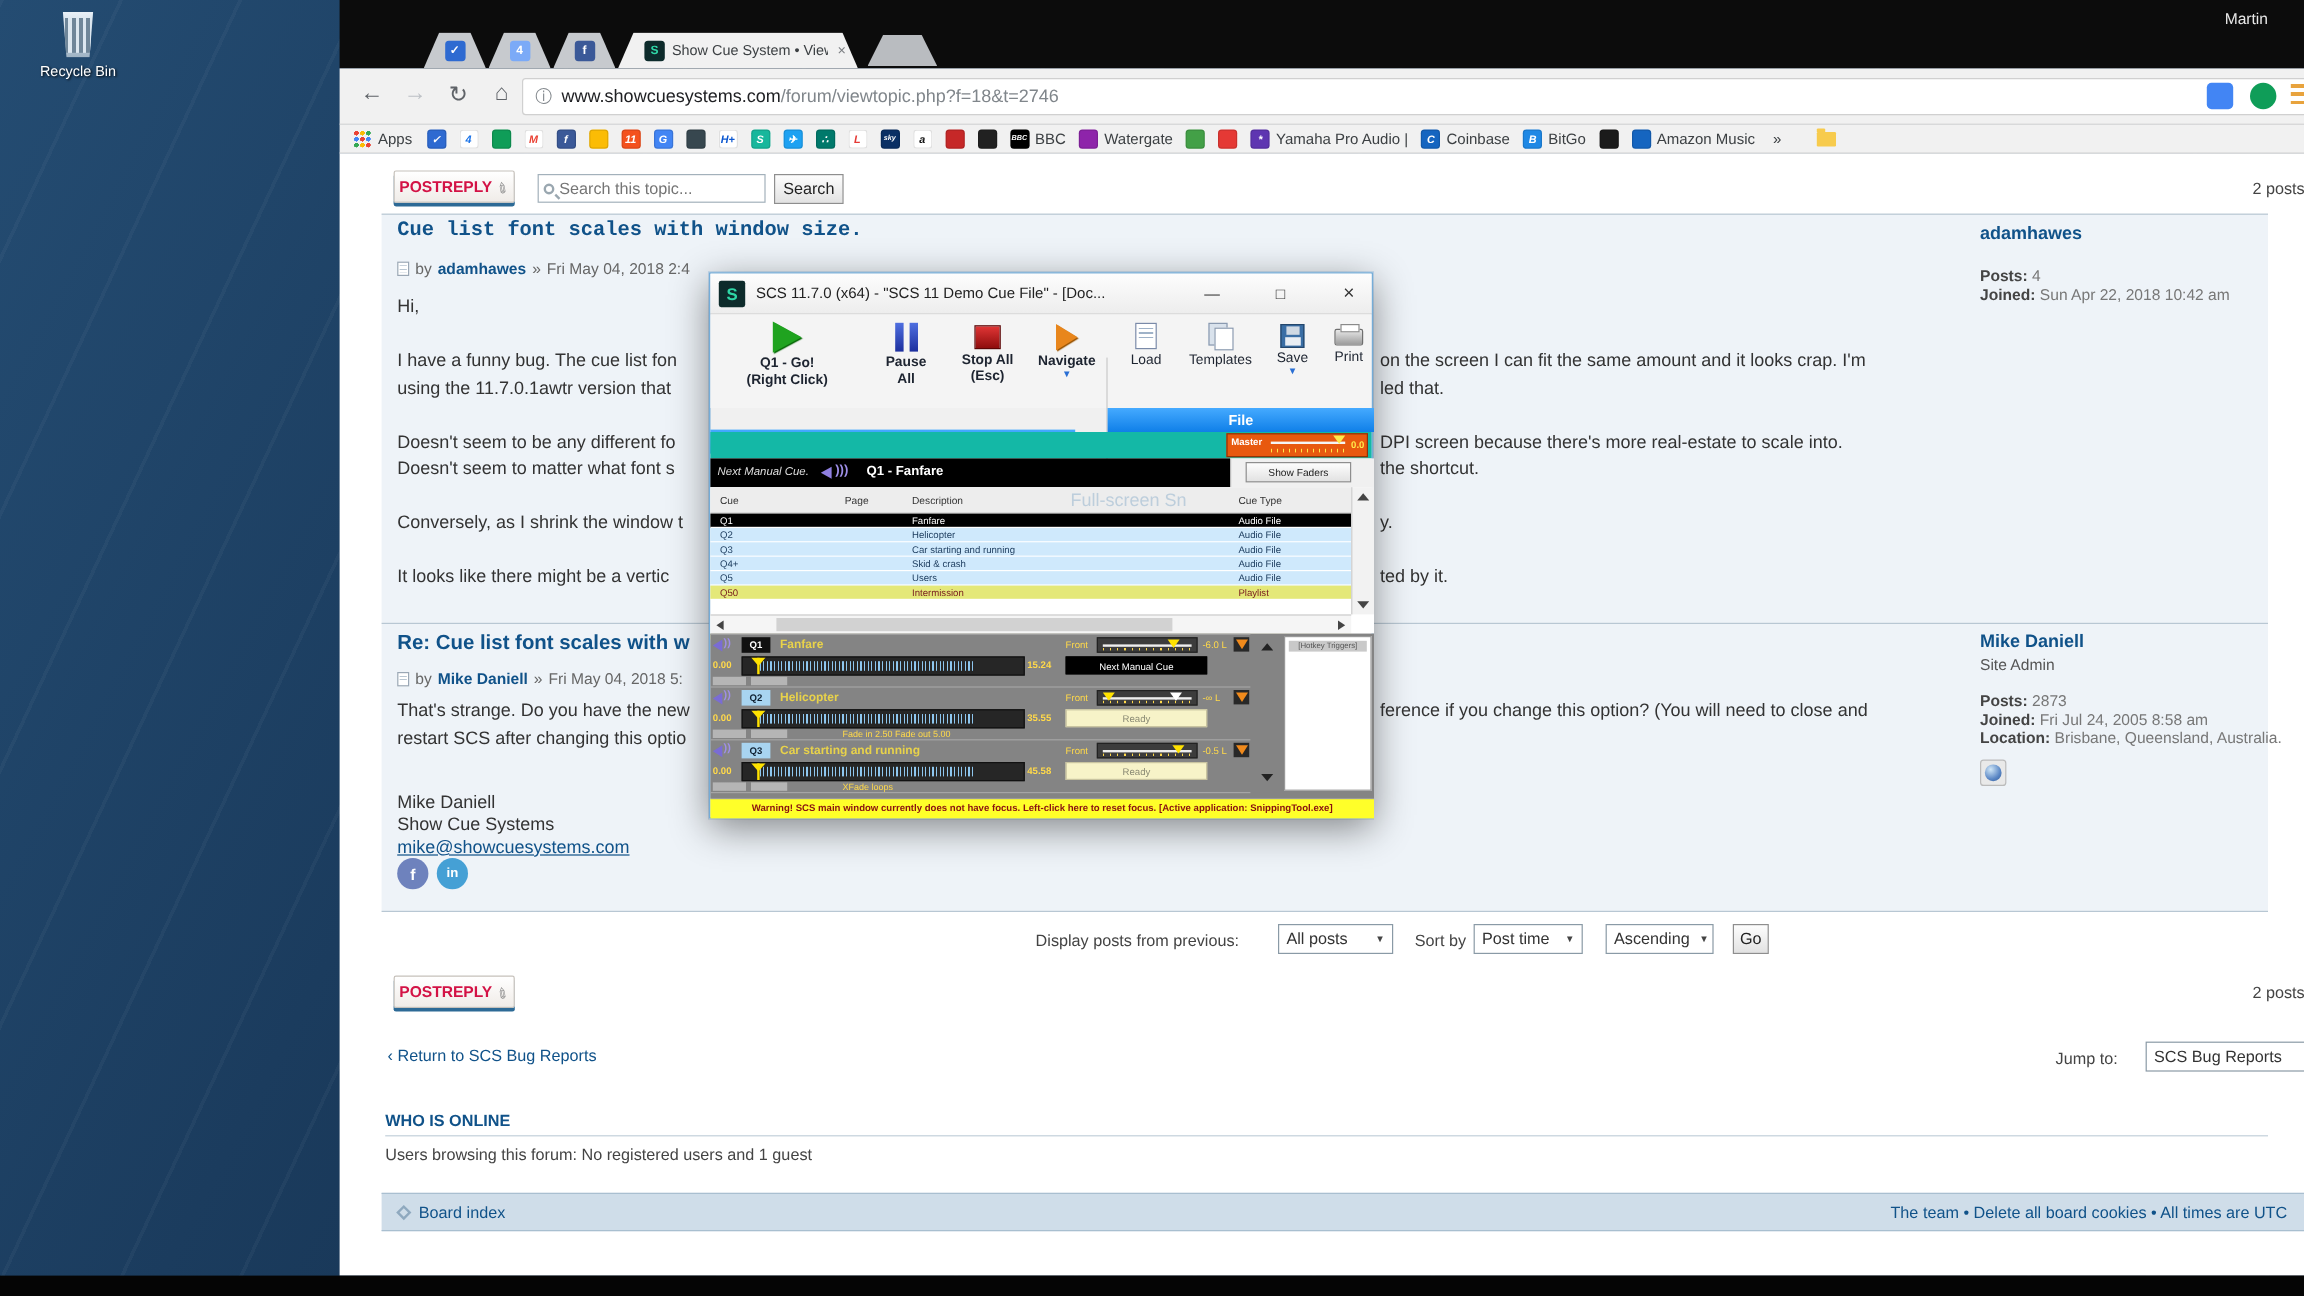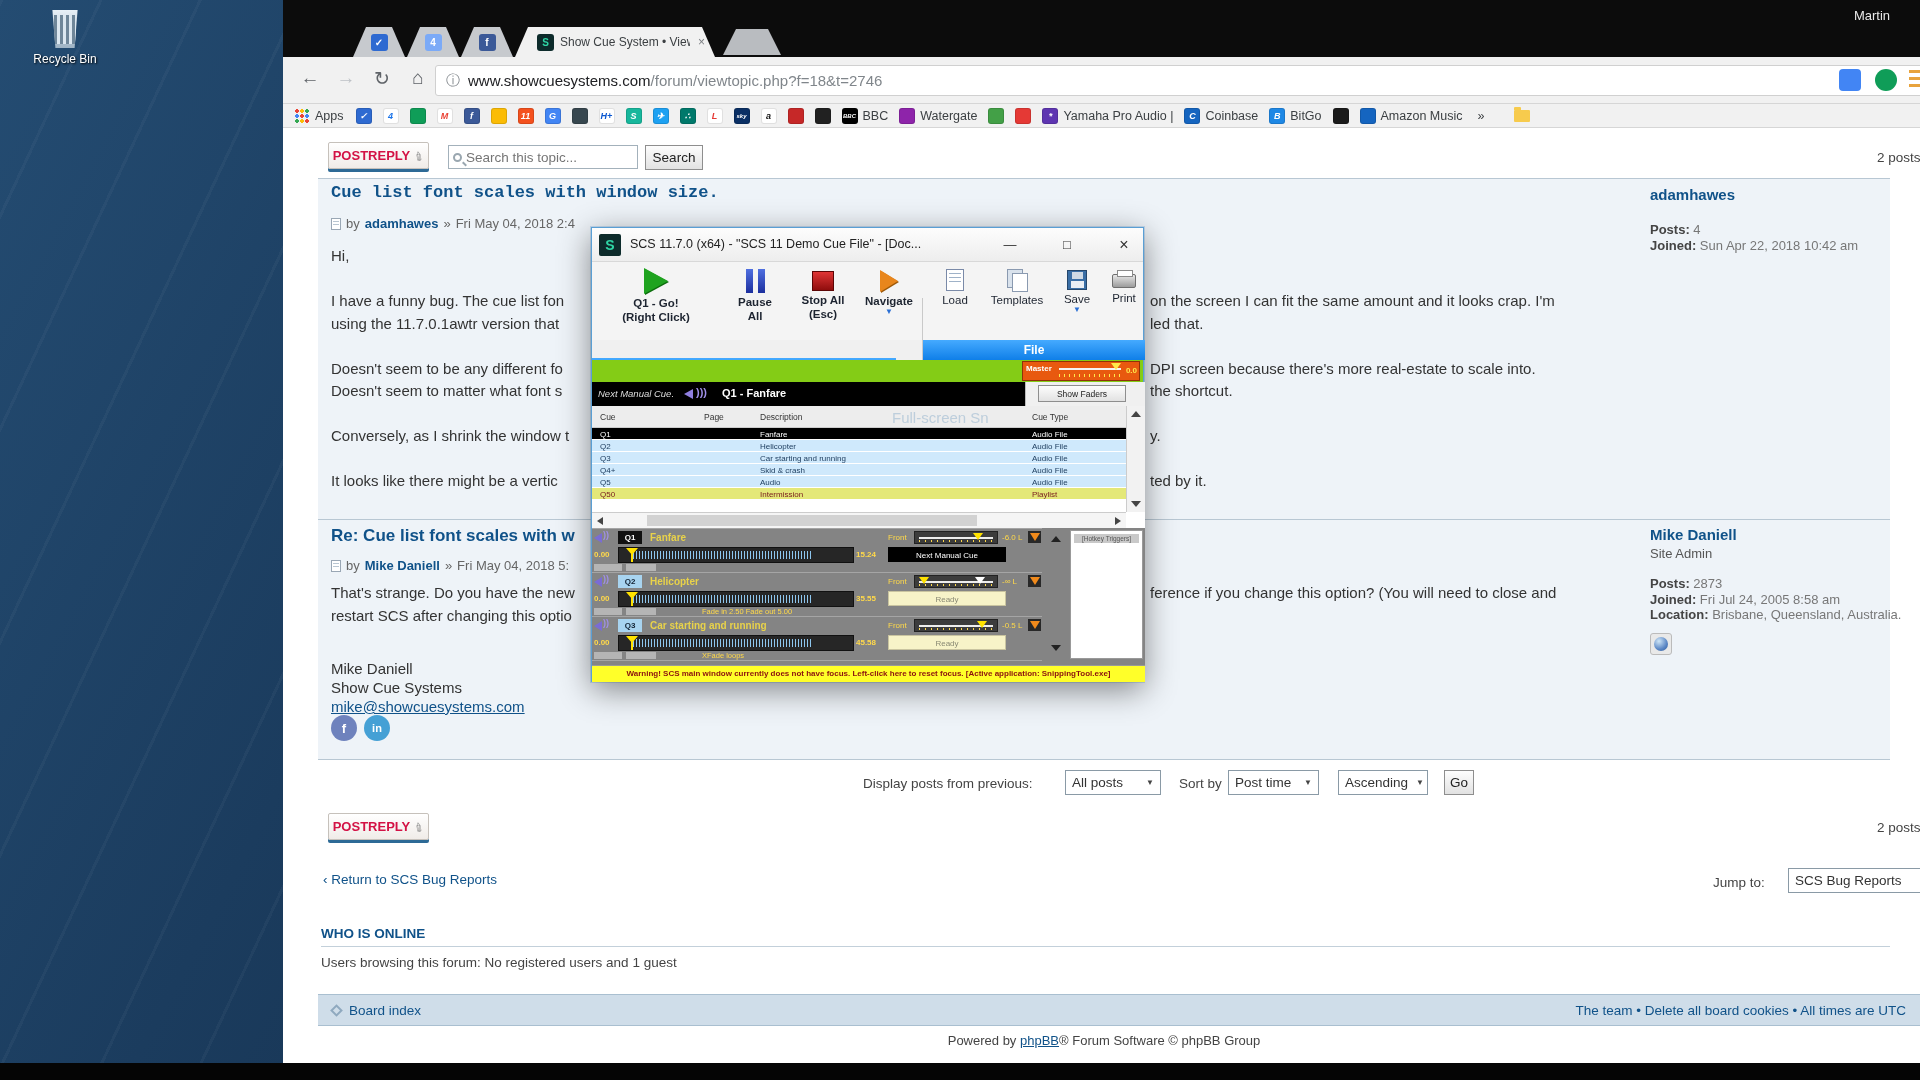--- a/index.html
+++ b/index.html
@@ -175,21 +175,21 @@
   .i-save::before{ content:""; position:absolute; left:4px; top:1px; width:11px; height:7px; background:#cfd9e4; }
   .i-save::after{ content:""; position:absolute; left:3px; bottom:1px; width:13px; height:7px; background:#e9eef4; }
   .i-print { width:24px; height:14px; margin:8px auto 3px; background:linear-gradient(#e8e8e8,#9c9c9c);
     border:1px solid #6f6f6f; border-radius:2px; position:relative; }
   .i-print::before{ content:""; position:absolute; left:4px; top:-5px; width:14px; height:5px; background:#fff;
     border:1px solid #8a8a8a; }
   .mini-car { color:#2a6fd4; font-size:8px; line-height:8px; }
   .ribbon { position:absolute; top:112px; height:20px; background:linear-gradient(#45aaff,#0f7fe8);
     color:#fff; font-size:12px; font-weight:bold; text-align:center; line-height:20px; }
 
-  .master-strip { position:absolute; left:0; top:132px; width:100%; height:22px; background:#84cc16; }
+  .master-strip { position:absolute; left:0; top:132px; width:100%; height:22px; background:#14b8a6; }
   .masterbox { position:absolute; right:3px; top:1px; width:118px; height:20px; background:#e8590f;
     border:1px solid #8f3208; }
   .masterbox .ml { position:absolute; left:3px; top:2px; font-size:8px; color:#fff; font-weight:bold; }
   .masterbox .track { position:absolute; left:36px; top:6px; width:62px; height:2px; background:#f5f5f5; }
   .masterbox .ticks { position:absolute; left:36px; top:12px; width:62px; height:3px;
     background:repeating-linear-gradient(90deg,#ffe94a 0 1px,transparent 1px 5px); }
   .masterbox .mk { position:absolute; top:1px; width:0; height:0; border-top:7px solid #ffe94a;
     border-left:5px solid transparent; border-right:5px solid transparent; }
   .masterbox .mv { position:absolute; right:2px; top:4px; font-size:8px; color:#ffe94a; font-weight:bold; }
 
@@ -591,23 +591,20 @@
     <div class="rule" style="left:38px;top:818px;width:1569px;"></div>
     <div class="who-u" style="left:38px;top:827px;">Users browsing this forum: No registered users and 1 guest</div>
 
     <div class="footbar">
       <span class="diamond"></span>
       <span>Board index</span>
       <span class="right">
         <span>The team</span><span> • </span><span>Delete all board cookies</span><span> • </span><span>All times are UTC</span>
       </span>
     </div>
-    <div class="powered">
-      <span>Powered by </span><a>phpBB</a><span>® Forum Software © phpBB Group</span>
-    </div>
   </div>
 
   <div class="scs">
     <div class="scs-title">
       <span class="scs-ico">S</span>
       <span class="t">SCS 11.7.0 (x64) - "SCS 11 Demo Cue File" - [Doc...</span>
       <span class="winbtn" style="left:403px;">—</span>
       <span class="winbtn" style="left:460px;">□</span>
       <span class="winbtn" style="left:517px;font-size:16px;">×</span>
     </div>
@@ -707,21 +704,21 @@
           </div>
           <div class="crow">
             <span class="col1">Q4+</span>
             <span class="col2"></span>
             <span class="col3">Skid &amp; crash</span>
             <span class="col4">Audio File</span>
           </div>
           <div class="crow">
             <span class="col1">Q5</span>
             <span class="col2"></span>
-            <span class="col3">Audio</span>
+            <span class="col3">Users</span>
             <span class="col4">Audio File</span>
           </div>
           <div class="crow hl">
             <span class="col1">Q50</span>
             <span class="col2"></span>
             <span class="col3">Intermission</span>
             <span class="col4">Playlist</span>
           </div>
         <div class="crow-part"></div>
       </div>

